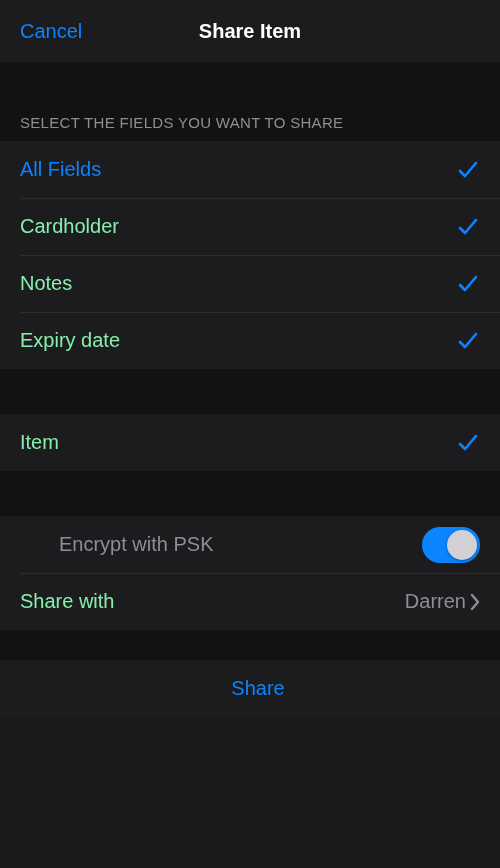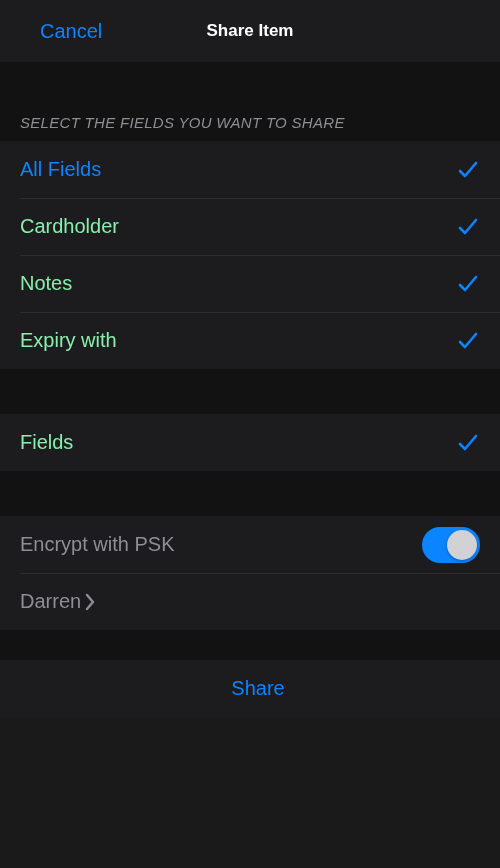--- a/index.html
+++ b/index.html
@@ -35,40 +35,38 @@
       position: absolute;
       left: 20px;
       top: 50%;
       transform: translateY(-50%);
       color: #0a84ff;
       font-size: 20px;
       font-weight: 400;
       background: none;
       border: none;
       cursor: pointer;
-      margin-left: 20px;
     }
     .header-title {
       color: #ffffff;
-      font-size: 17px;
+      font-size: 20px;
       font-weight: 600;
     }
     .gap {
       height: 34px;
       background: #121212;
     }
     .section-header {
       padding: 18px 20px 10px 20px;
       color: #8e8e93;
       font-size: 15px;
       font-weight: 400;
       letter-spacing: 0.3px;
       text-transform: uppercase;
       background: #121212;
-      font-style: italic;
     }
     .list-group {
       background: #1c1c1e;
     }
     .cell {
       display: flex;
       align-items: center;
       justify-content: space-between;
       height: 57px;
       padding: 0 20px;
@@ -88,20 +86,21 @@
       font-size: 20px;
       color: #86efac;
       font-weight: 400;
     }
     .cell-label.accent {
       color: #0a84ff;
       text-align: right;
     }
     .cell-label.muted {
       color: #8e8e93;
+      margin-left: 39px;
     }
     .check-icon svg {
       display: block;
     }
     .value-right {
       display: flex;
       align-items: center;
       gap: 4px;
     }
     .value-text {
@@ -195,53 +194,54 @@
       <span class="cell-label">Notes</span>
       <span class="check-icon">
         <svg width="24" height="24" viewBox="0 0 24 24" fill="none">
             <path d="M4 13 L9 18 L20 5" stroke="#0a84ff" stroke-width="2.6" stroke-linecap="round" stroke-linejoin="round"></path>
           </svg>
       </span>
     </div>
 
 
     <div class="cell">
-      <span class="cell-label">Expiry with</span>
+      <span class="cell-label">Expiry date</span>
       <span class="check-icon">
         <svg width="24" height="24" viewBox="0 0 24 24" fill="none">
             <path d="M4 13 L9 18 L20 5" stroke="#0a84ff" stroke-width="2.6" stroke-linecap="round" stroke-linejoin="round"></path>
           </svg>
       </span>
     </div>
 
   </div>
 
   <div class="gap-med"></div>
 
   <div class="list-group">
     <div class="cell">
-      <span class="cell-label">Fields</span>
+      <span class="cell-label">Item</span>
       <span class="check-icon">
         <svg width="24" height="24" viewBox="0 0 24 24" fill="none">
             <path d="M4 13 L9 18 L20 5" stroke="#0a84ff" stroke-width="2.6" stroke-linecap="round" stroke-linejoin="round"></path>
           </svg>
       </span>
     </div>
   </div>
 
   <div class="gap-med"></div>
 
   <div class="list-group">
     <div class="cell">
       <span class="cell-label muted">Encrypt with PSK</span>
       <div class="toggle">
         <div class="toggle-knob"></div>
       </div>
     </div>
     <div class="cell">
+      <span class="cell-label">Share with</span>
       <div class="value-right">
         <span class="value-text">Darren</span>
         <span class="chevron">
           <svg width="10" height="18" viewBox="0 0 10 18" fill="none">
               <path d="M2 2 L8 9 L2 16" stroke="#8e8e93" stroke-width="2.4" stroke-linecap="round" stroke-linejoin="round"></path>
             </svg>
         </span>
       </div>
     </div>
   </div>

